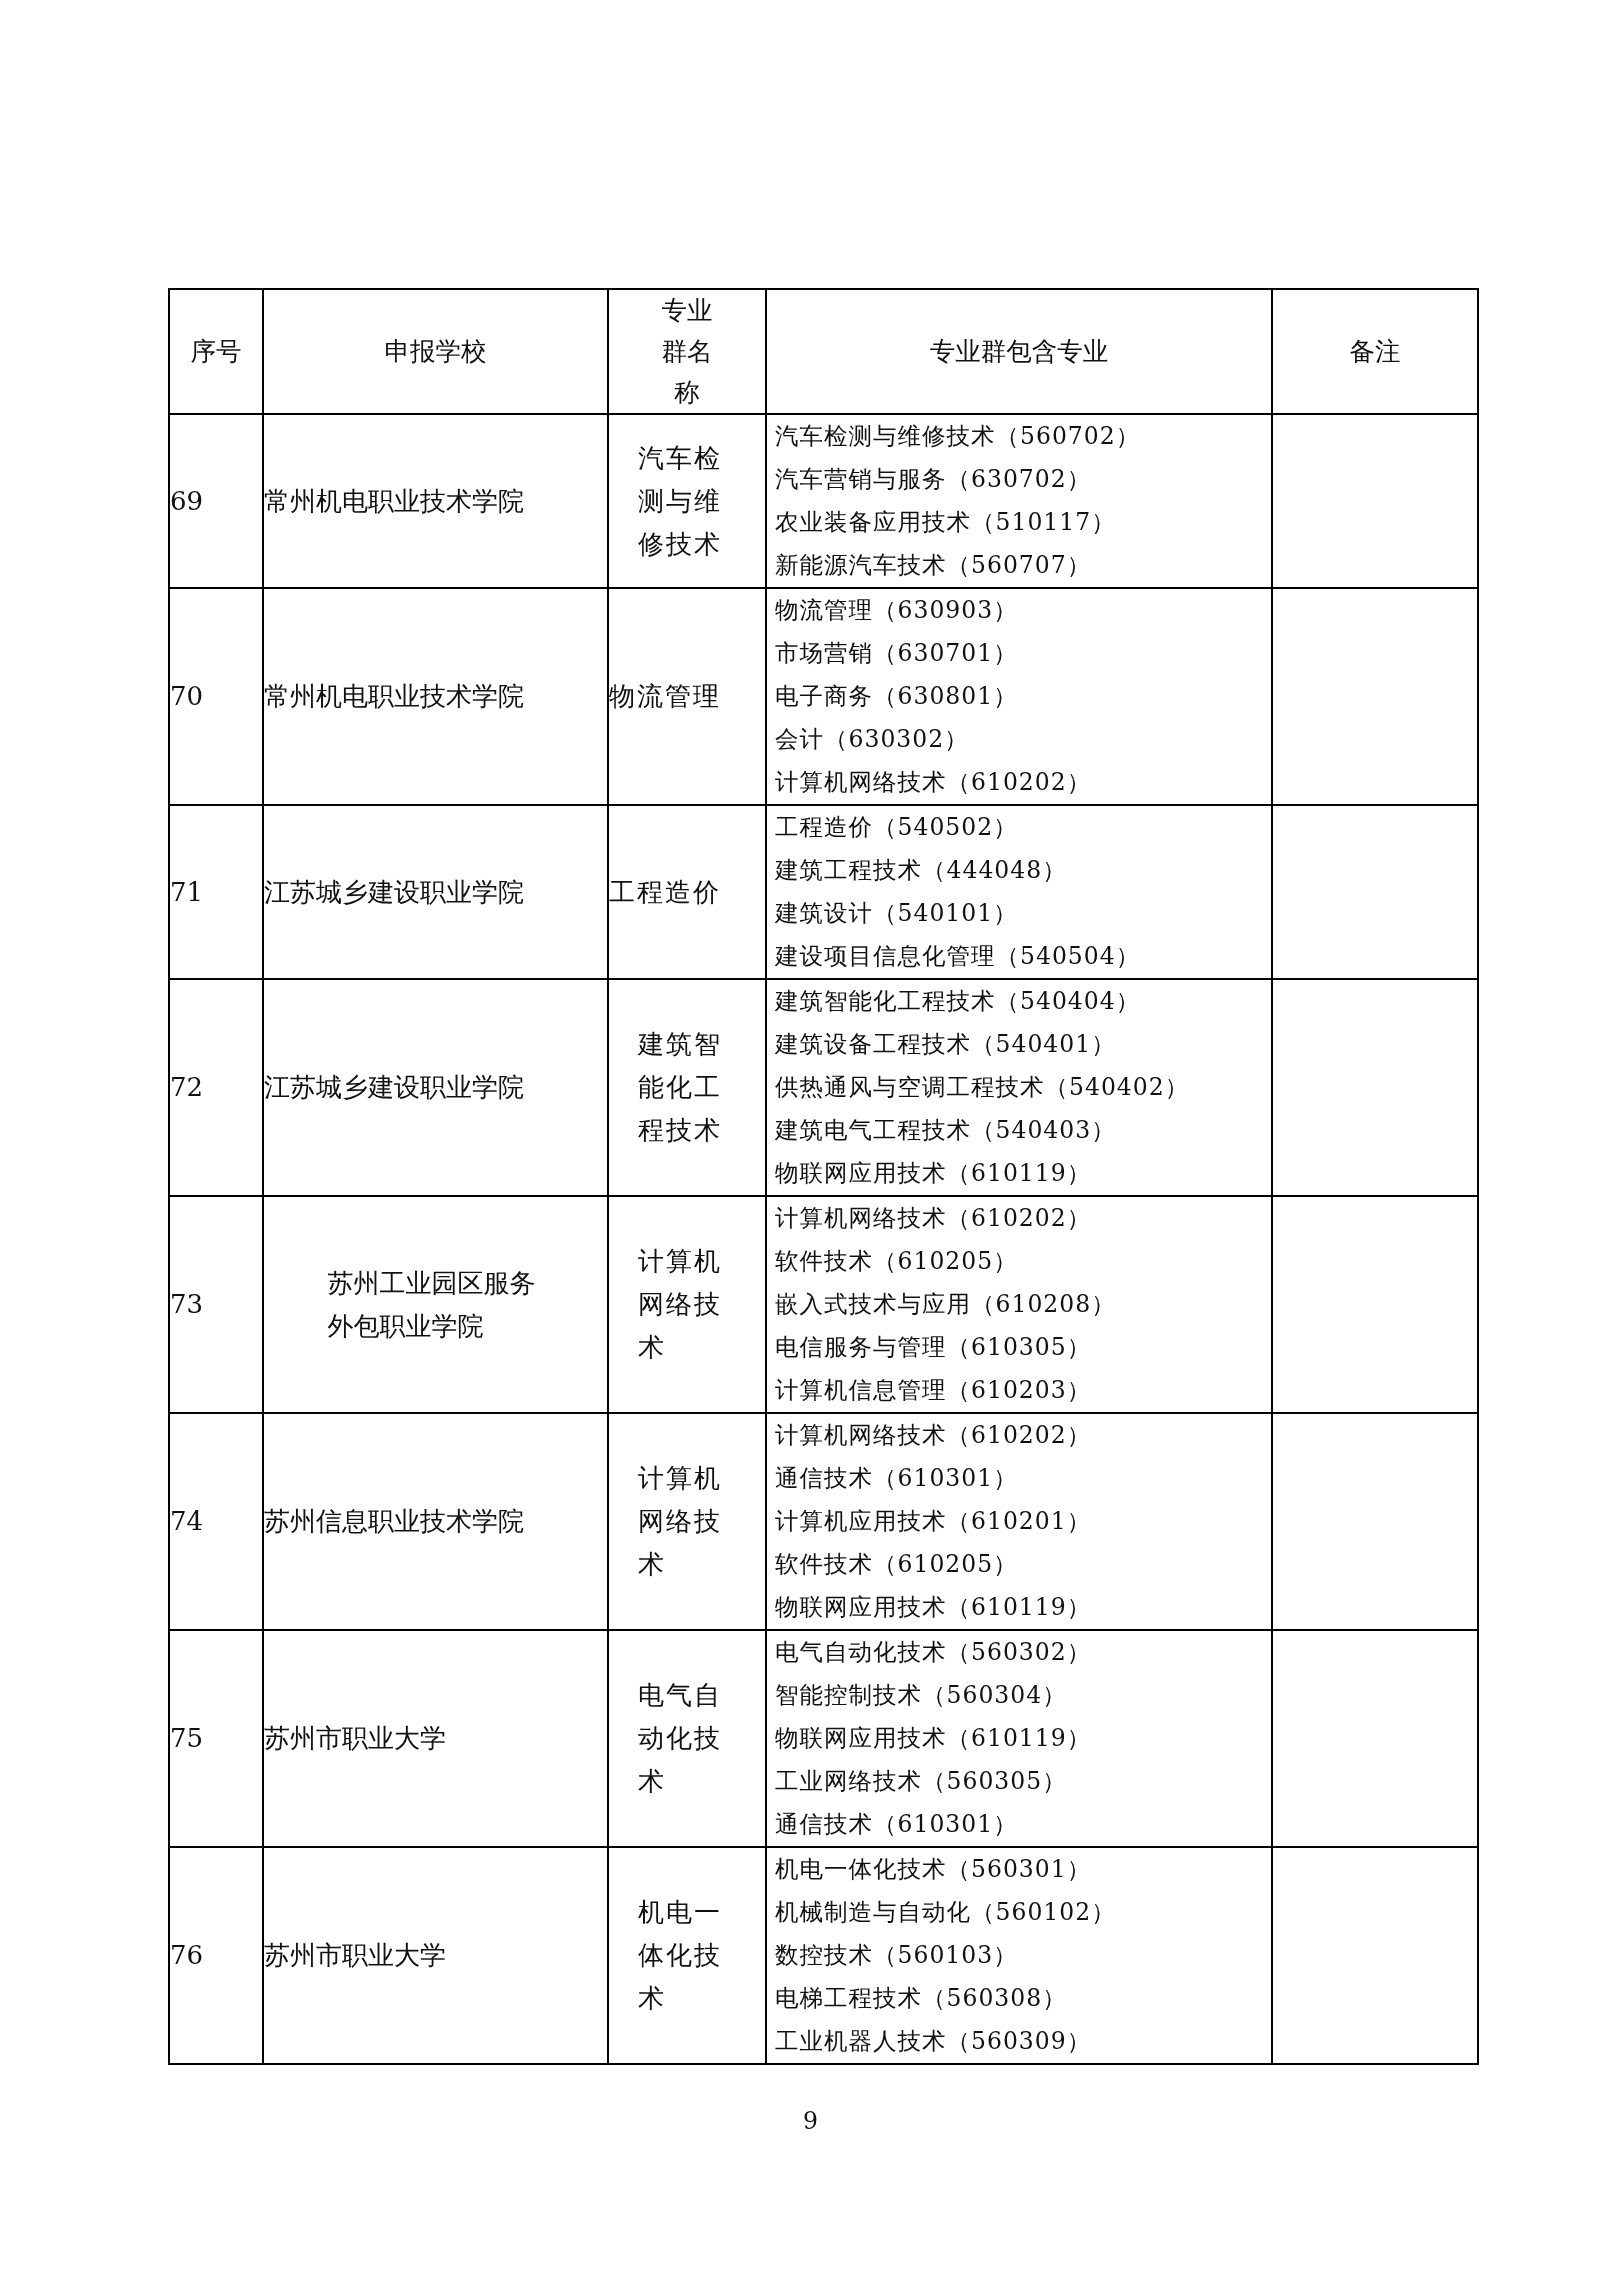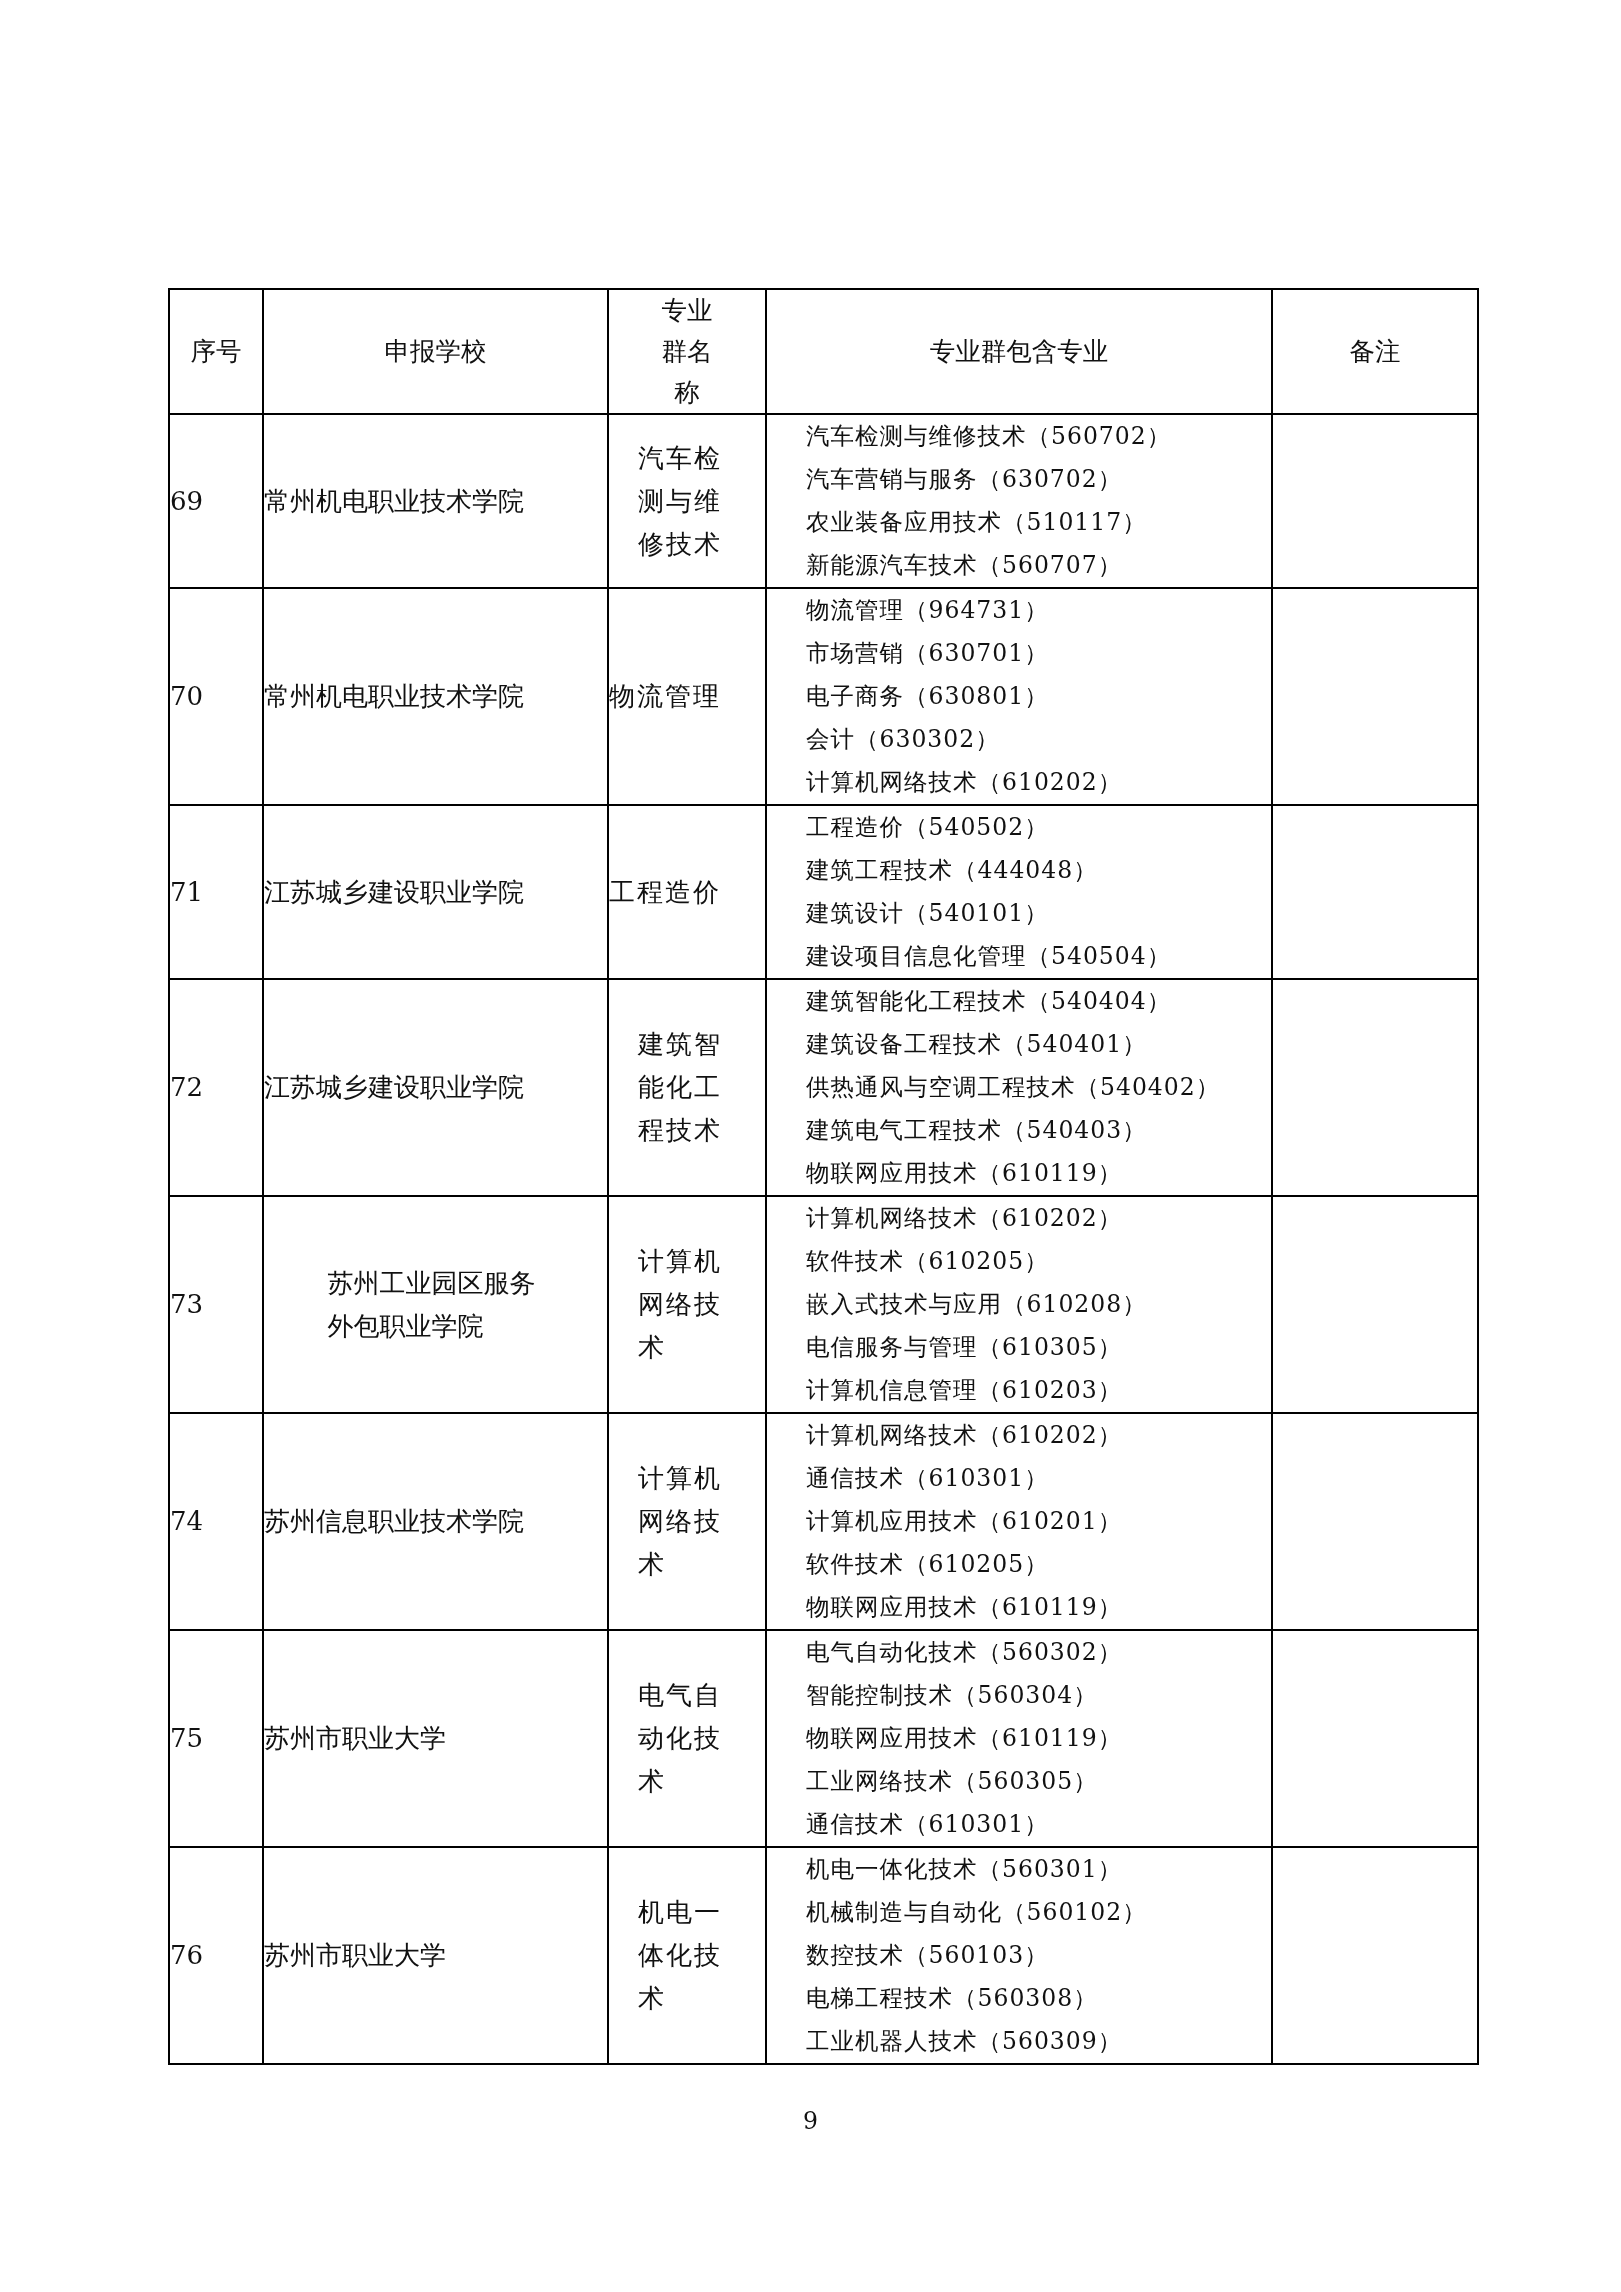--- a/index.html
+++ b/index.html
@@ -1,21 +1,21 @@
 <!DOCTYPE html>
 <html><head>
 <meta charset="utf-8">
 <style>
   html,body{margin:0;padding:0;background:#fff;}
   body{width:1621px;height:2293px;position:relative;font-family:"DejaVu Serif","Liberation Serif",serif;color:#111;}
   table{position:absolute;left:168px;top:288px;border-collapse:collapse;table-layout:fixed;}
   td,th{border:2.9px solid #000;padding:0;vertical-align:middle;}
   th{font-family:"DejaVu Sans","Liberation Sans",sans-serif;font-weight:normal;font-size:25.5px;text-align:center;line-height:41px;margin-left:24px;}
   td.c{text-align:left;font-size:26px;line-height:43px;}
-  td.majors{padding-left:39px;font-size:23.5px;line-height:43px;letter-spacing:1px;}
+  td.majors{padding-left:8px;font-size:23.5px;line-height:43px;letter-spacing:1px;}
   .ml{display:block;white-space:nowrap;}
   .page-num{position:absolute;top:2107px;left:0;width:1621px;text-align:center;font-size:23.5px;}
 </style>
 </head>
 <body>
 
 <table>
   <colgroup>
     <col style="width:94px">
       <col style="width:345px">
@@ -53,21 +53,21 @@
       </tr>
       <tr style="height: 216px;">
         <td class="c">70</td>
         <td class="c">
           <div style="width:auto;margin:0 auto;">常州机电职业技术学院</div>
         </td>
         <td class="c">
           <div style="width:auto;margin:0 auto;letter-spacing:2px;">物流管理</div>
         </td>
         <td class="majors">
-          <span class="ml">物流管理（964731）</span>
+          <span class="ml">物流管理（630903）</span>
           <span class="ml">市场营销（630701）</span>
           <span class="ml">电子商务（630801）</span>
           <span class="ml">会计（630302）</span>
           <span class="ml">计算机网络技术（610202）</span>
         </td>
         <td></td>
       </tr>
       <tr style="height: 173px;">
         <td class="c">71</td>
         <td class="c">

